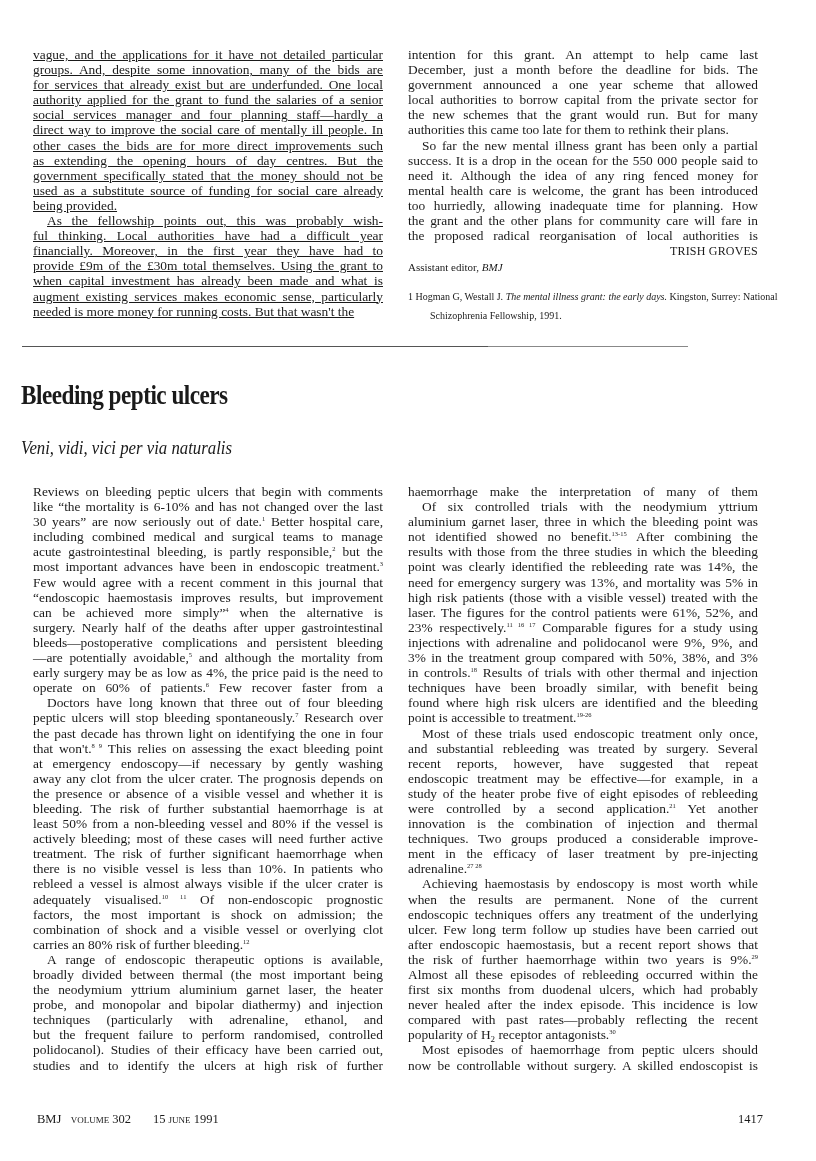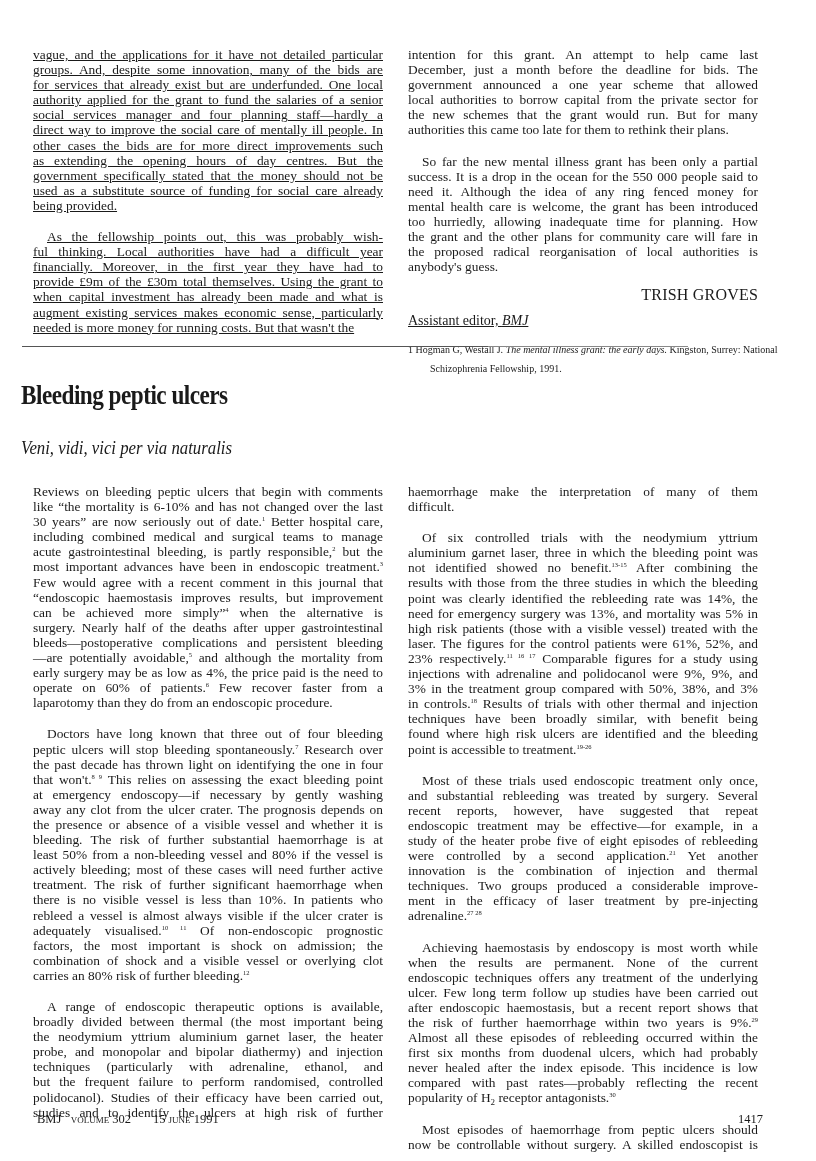--- a/index.html
+++ b/index.html
@@ -6,25 +6,25 @@
   body { width: 816px; height: 1161px; position: relative; overflow: hidden;
          font-family: "Liberation Serif", "DejaVu Serif", serif; color: #1a1a1a; }
   .col { position: absolute; width: 350px; }
   .col-left-top { left: 33px; top: 47px; text-decoration: underline; }
   .col-right-top { left: 408px; top: 47px; }
   .col-left-bottom { left: 33px; top: 484px; }
   .col-right-bottom { left: 408px; top: 484px; font-family: Liberation Serif, serif; }
   .line { display: block; font-size: 13.4px; line-height: 15.1px; height: 15.1px;
           white-space: nowrap; text-align: justify; text-align-last: justify; }
   .line.last { text-align-last: left; }
-  .line.indent { text-indent: 14px; margin-top: 16px; }
+  .line.indent { text-indent: 14px; }
   sup { font-size: 6.5px; line-height: 0; vertical-align: 5px; }
   sub { font-size: 9px; line-height: 0; vertical-align: -3px; }
-  .signature { font-size: 16px; letter-spacing: 0.2px; text-align: right; height: 17px; line-height: 17px; margin-top: 12px; }
-  .affil { font-size: 14px; height: 15px; line-height: 15px; margin-top: 10px; text-decoration: underline; }
+  .signature { font-size: 12px; letter-spacing: 0.2px; text-align: right; height: 17px; line-height: 17px; margin-top: 0; }
+  .affil { font-size: 11px; height: 15px; line-height: 15px; margin-top: 0; }
   .affil i { font-style: italic; }
   .refs { margin-top: 17px; font-size: 10px; line-height: 10.4px; }
   .refs .ref-line { display: block; white-space: nowrap; text-align: justify; text-align-last: justify; }
   .refs .ref-line.cont { text-indent: 22px; text-align-last: left; margin-top: 8px; }
   .rule { position: absolute; left: 22px; top: 346px; width: 466px; height: 1.4px; background: #555; }
   .rule2 { position: absolute; left: 488px; top: 346px; width: 200px; height: 1.2px; background: #888; }
   .title { position: absolute; left: 21px; top: 380px; font-size: 27px; font-weight: bold;
            letter-spacing: -0.6px; transform: scaleX(0.86); transform-origin: left; }
   .subtitle { position: absolute; left: 21px; top: 437px; font-size: 19.5px; font-style: italic;
               transform: scaleX(0.86); transform-origin: left; }
@@ -70,21 +70,20 @@
         <span class="line last">authorities this came too late for them to rethink their plans.</span>
       </div>
       <div>
         <span class="line indent">So far the new mental illness grant has been only a partial</span>
         <span class="line">success. It is a drop in the ocean for the 550 000 people said to</span>
         <span class="line">need it. Although the idea of any ring fenced money for</span>
         <span class="line">mental health care is welcome, the grant has been introduced</span>
         <span class="line">too hurriedly, allowing inadequate time for planning. How</span>
         <span class="line">the grant and the other plans for community care will fare in</span>
         <span class="line">the proposed radical reorganisation of local authorities is</span>
-        <span class="line last">anybody's guess.</span>
       </div>
     </div>
   <div class="signature">TRISH GROVES</div>
   <div class="affil"><span>Assistant editor, </span><i>BMJ</i></div>
   <div class="refs">
     <span class="ref-line"><span>1</span> <span>Hogman G, Westall J.</span> <i>The mental illness grant: the early days.</i> <span>Kingston, Surrey: National</span></span>
     <span class="ref-line cont">Schizophrenia Fellowship, 1991.</span>
   </div>
 </div>
 
@@ -103,21 +102,20 @@
       <span class="line">acute gastrointestinal bleeding, is partly responsible,<sup>2</sup> but the</span>
       <span class="line">most important advances have been in endoscopic treatment.<sup>3</sup></span>
       <span class="line">Few would agree with a recent comment in this journal that</span>
       <span class="line">“endoscopic haemostasis improves results, but improvement</span>
       <span class="line">can be achieved more simply”<sup>4</sup> when the alternative is</span>
       <span class="line">surgery. Nearly half of the deaths after upper gastrointestinal</span>
       <span class="line">bleeds—postoperative complications and persistent bleeding</span>
       <span class="line">—are potentially avoidable,<sup>5</sup> and although the mortality from</span>
       <span class="line">early surgery may be as low as 4%, the price paid is the need to</span>
       <span class="line">operate on 60% of patients.<sup>6</sup> Few recover faster from a</span>
-      <span class="line last">laparotomy than they do from an endoscopic procedure.</span>
     </div>
     <div>
       <span class="line indent">Doctors have long known that three out of four bleeding</span>
       <span class="line">peptic ulcers will stop bleeding spontaneously.<sup>7</sup> Research over</span>
       <span class="line">the past decade has thrown light on identifying the one in four</span>
       <span class="line">that won't.<sup>8 9</sup> This relies on assessing the exact bleeding point</span>
       <span class="line">at emergency endoscopy—if necessary by gently washing</span>
       <span class="line">away any clot from the ulcer crater. The prognosis depends on</span>
       <span class="line">the presence or absence of a visible vessel and whether it is</span>
       <span class="line">bleeding. The risk of further substantial haemorrhage is at</span>
@@ -138,21 +136,20 @@
       <span class="line">probe, and monopolar and bipolar diathermy) and injection</span>
       <span class="line">techniques (particularly with adrenaline, ethanol, and</span>
       <span class="line">but the frequent failure to perform randomised, controlled</span>
       <span class="line">polidocanol). Studies of their efficacy have been carried out,</span>
       <span class="line">studies and to identify the ulcers at high risk of further</span>
     </div>
   </div>
 <div class="col col-right-bottom">
     <div>
       <span class="line">haemorrhage make the interpretation of many of them</span>
-      <span class="line last">difficult.</span>
     </div>
     <div>
       <span class="line indent">Of six controlled trials with the neodymium yttrium</span>
       <span class="line">aluminium garnet laser, three in which the bleeding point was</span>
       <span class="line">not identified showed no benefit.<sup>13-15</sup> After combining the</span>
       <span class="line">results with those from the three studies in which the bleeding</span>
       <span class="line">point was clearly identified the rebleeding rate was 14%, the</span>
       <span class="line">need for emergency surgery was 13%, and mortality was 5% in</span>
       <span class="line">high risk patients (those with a visible vessel) treated with the</span>
       <span class="line">laser. The figures for the control patients were 61%, 52%, and</span>

